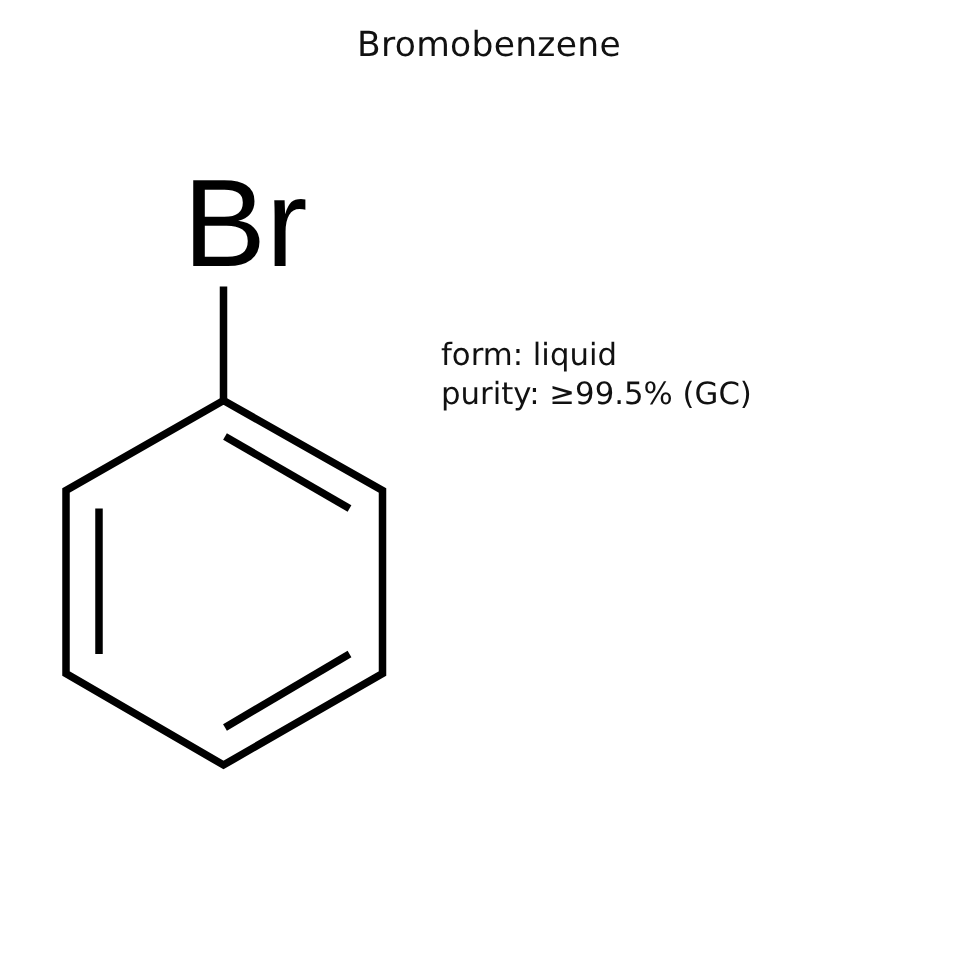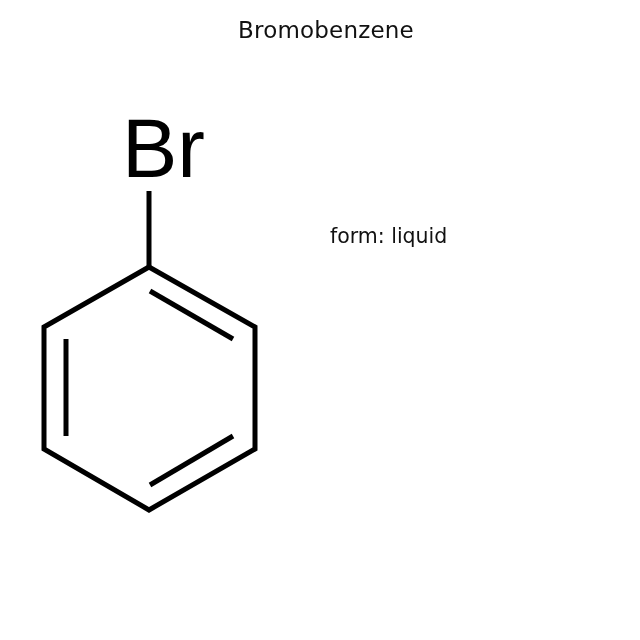--- a/index.html
+++ b/index.html
@@ -8,21 +8,21 @@
     position:absolute; left:0; top:17px; width:652px; text-align:center;
     font-family:"DejaVu Sans", sans-serif; font-size:23px; color:#111111;
     letter-spacing:0.2px;
   }
   svg.mol { position:absolute; left:0; top:0; }
   .br {
     font-family:"Liberation Sans", sans-serif; font-size:83px; fill:#000000;
   }
   .props {
     position:absolute; left:294px; top:223px;
-    font-family:"DejaVu Sans", sans-serif; font-size:20.5px; line-height:26px; color:#111111;margin-left:36px;
+    font-family:"DejaVu Sans", sans-serif; font-size:20.5px; line-height:26px; color:#111111;
   }
   .props div { white-space:nowrap; }
 </style>
 </head>
 <body>
 
 <div class="title">Bromobenzene</div>
 
 <svg class="mol" width="640" height="640" viewBox="0 0 640 640">
   <text class="br" x="122" y="177">Br</text>
@@ -30,13 +30,14 @@
     <line x1="149" y1="191" x2="149" y2="267"></line>
     <polygon points="149,267 255,327 255,449 149,510 44,449 44,327"></polygon>
     <line x1="150" y1="291" x2="233" y2="339"></line>
     <line x1="66" y1="339" x2="66" y2="436"></line>
     <line x1="150" y1="485" x2="233" y2="436"></line>
   </g>
 </svg>
 
 <div class="props">
   <div>form: liquid</div>
+  <div>purity: ≥99.5% (GC)</div>
 </div>
 
 </body></html>

